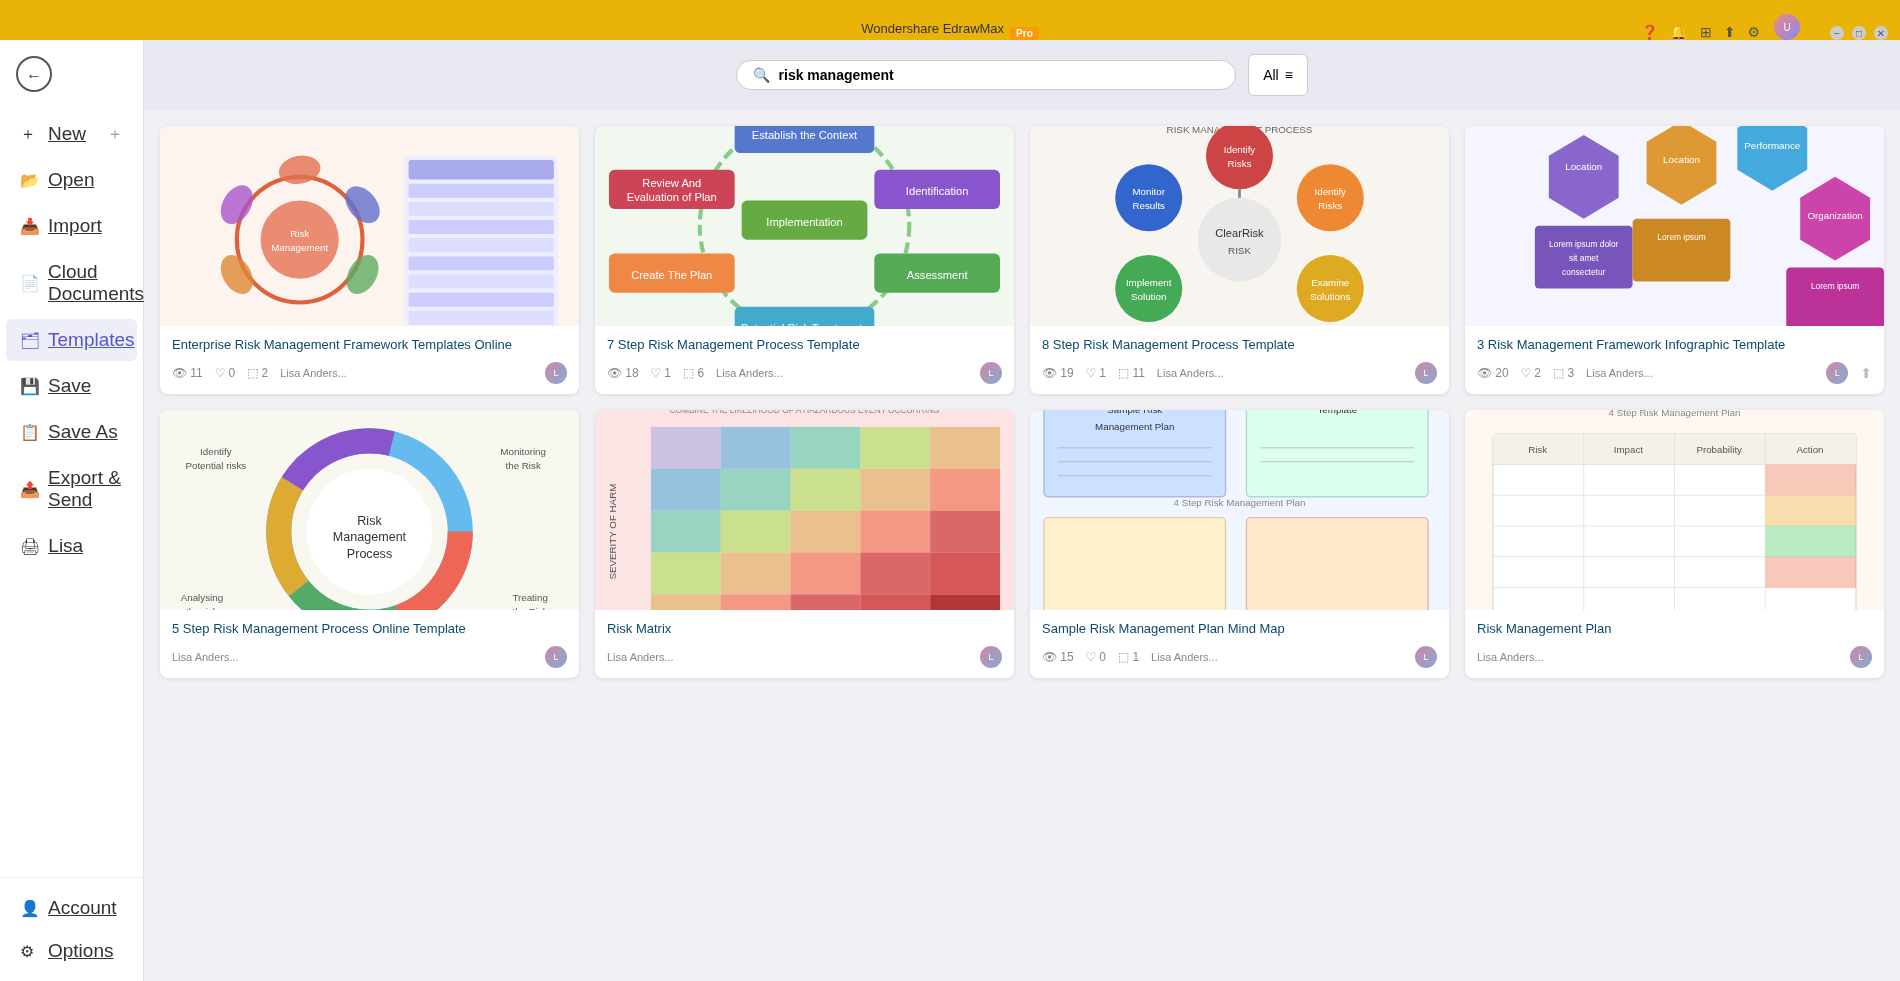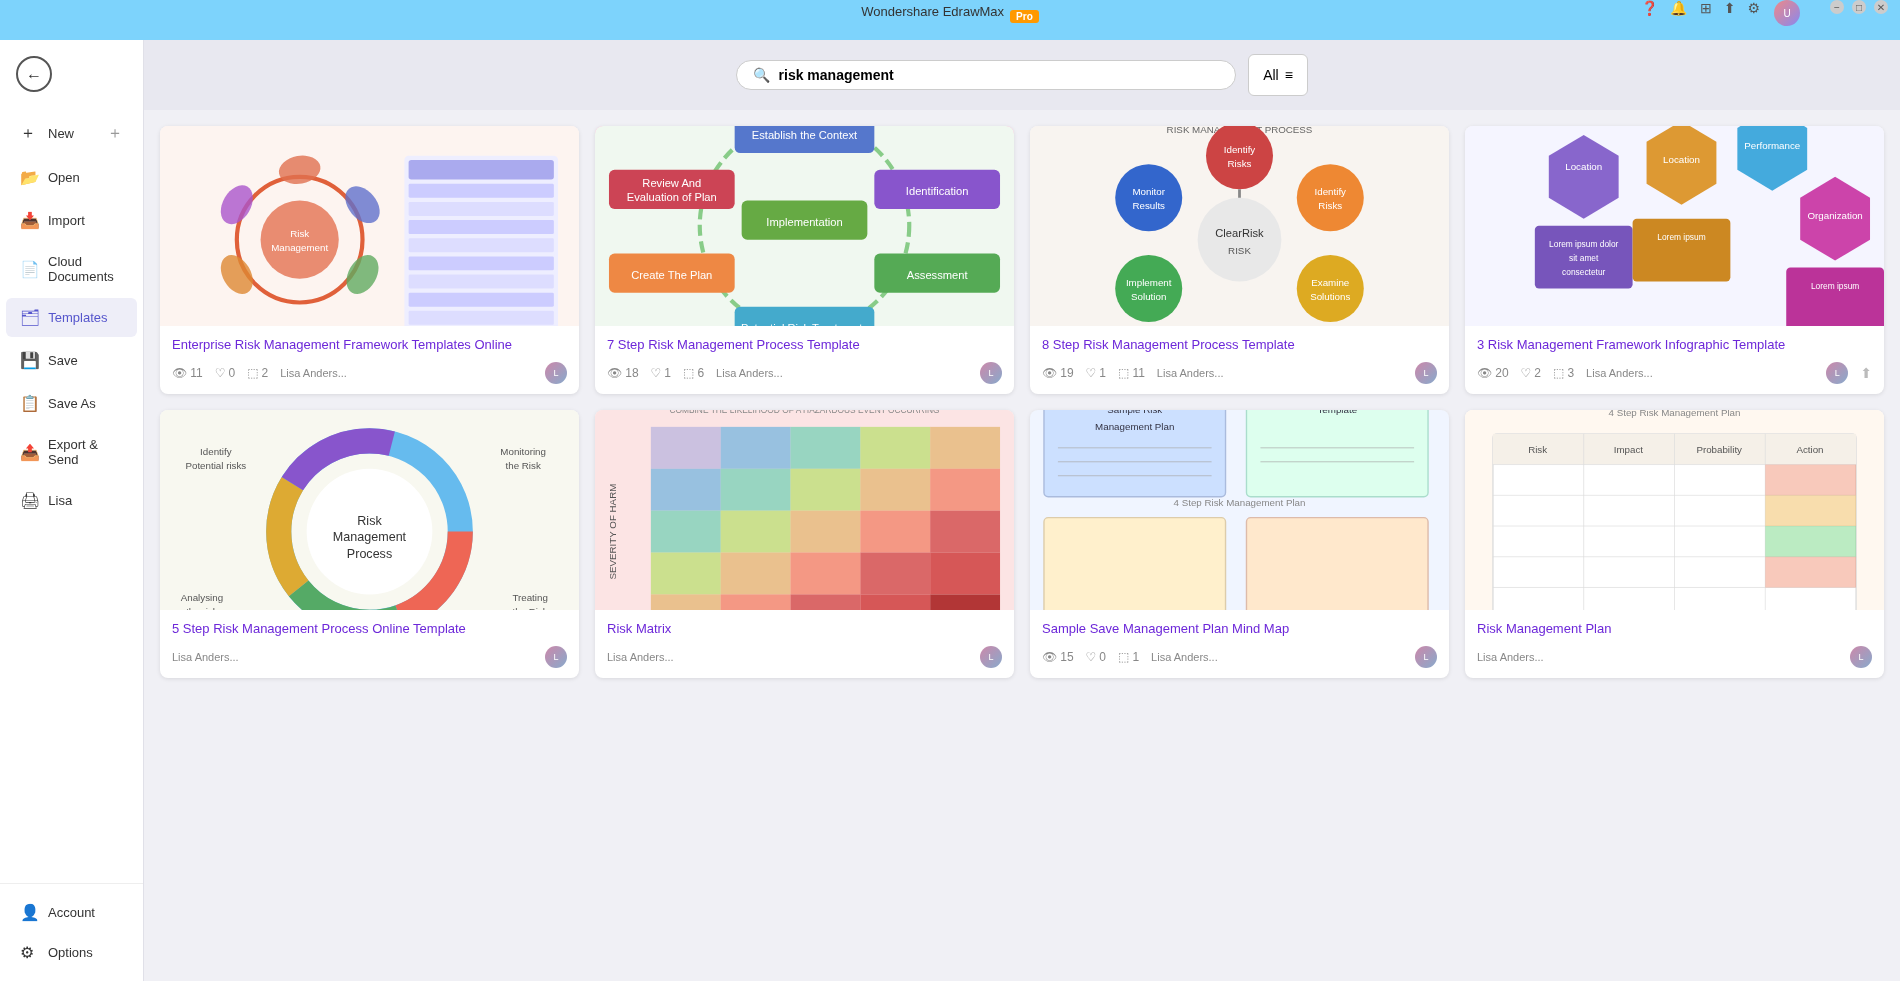--- a/index.html
+++ b/index.html
@@ -1,23 +1,23 @@
 <!DOCTYPE html>
 <html><head>
   <meta charset="utf-8">
   <style>
     * { box-sizing: border-box; margin: 0; padding: 0; }
     body { font-family: -apple-system, BlinkMacSystemFont, 'Segoe UI', sans-serif; background: #f0f0f5; display: flex; flex-direction: column; height: 981px; overflow: hidden; }
 
     
     .title-bar {
       height: 40px;
-      background: #7dd3fc;
-      display: flex;
-      align-items: flex-start;
+      background: #eab308;
+      display: flex;
+      align-items: flex-end;
       justify-content: center;
       position: relative;
       flex-shrink: 0;
     }
     .title-bar-title {
       font-size: 13px;
       color: #333;
       display: flex;
       align-items: center;
       gap: 6px;
@@ -111,21 +111,21 @@
       padding: 10px 14px;
       cursor: pointer;
       border-radius: 6px;
       margin: 1px 6px;
       font-size: 13px;
       color: #333;
       transition: background 0.15s;
     }
     .sidebar-item.active { background: #eeeef8; color: #5555cc; }
     .sidebar-item .icon { font-size: 16px; min-width: 20px; }
-    .sidebar-item .label { font-size: 13px; }
+    .sidebar-item .label { font-size: 19px; text-decoration: underline; }
     .sidebar-item .plus { margin-left: auto; font-size: 16px; color: #999; }
     .sidebar-bottom {
       padding: 8px 0;
       border-top: 1px solid #eee;
     }
 
     
     .top-toolbar {
       height: 70px;
       background: #e8e8f0;
@@ -197,21 +197,21 @@
       align-items: center;
       justify-content: center;
       position: relative;
     }
     .template-card .card-info {
       padding: 10px 12px;
     }
     .card-title {
       font-size: 13px;
       font-weight: 500;
-      color: #6d28d9;
+      color: #0c4a6e;
       margin-bottom: 8px;
       line-height: 1.4;
     }
     .card-meta {
       display: flex;
       align-items: center;
       gap: 12px;
       font-size: 12px;
       color: #888;
     }
@@ -606,21 +606,21 @@
               <line x1="20" y1="55" x2="130" y2="55" stroke="#aaa" stroke-width="0.5"></line>
               <line x1="20" y1="65" x2="130" y2="65" stroke="#aaa" stroke-width="0.5"></line>
               <line x1="20" y1="75" x2="130" y2="75" stroke="#aaa" stroke-width="0.5"></line>
               <line x1="165" y1="55" x2="275" y2="55" stroke="#aaa" stroke-width="0.5"></line>
               <line x1="165" y1="65" x2="275" y2="65" stroke="#aaa" stroke-width="0.5"></line>
 
               <text x="150" y="97" text-anchor="middle" font-size="7" fill="#888">4 Step Risk Management Plan</text>
             </svg>
           </div>
           <div class="card-info">
-            <div class="card-title">Sample Save Management Plan Mind Map</div>
+            <div class="card-title">Sample Risk Management Plan Mind Map</div>
             <div class="card-meta">
               <span class="card-meta-item">👁 <span>15</span></span>
               <span class="card-meta-item">♡ <span>0</span></span>
               <span class="card-meta-item">⬚ <span>1</span></span>
               <span class="author-text">Lisa Anders...</span>
               <div class="author-avatar">L</div>
             </div>
           </div>
         </div>
 

